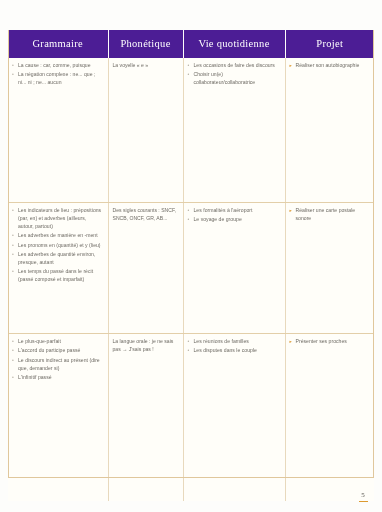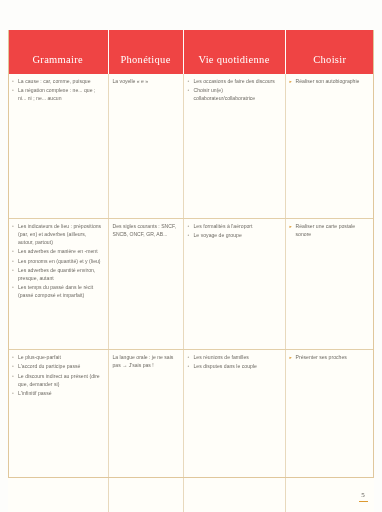--- a/index.html
+++ b/index.html
@@ -29,28 +29,28 @@
     width: 366px;
     border-collapse: collapse;
     table-layout: fixed;
   }
   #syllabus-table col.c-gram { width: 100px; }
   #syllabus-table col.c-phon { width: 75px; }
   #syllabus-table col.c-vie  { width: 102px; }
   #syllabus-table col.c-proj { width: 89px; }
 
   thead th {
-    background: #ef4444;
+    background: #4c1d95;
     color: #ffffff;
     font-family: "Liberation Serif", serif;
     font-size: 10.5px;
     font-weight: normal;
     letter-spacing: 0.3px;
     text-align: center;
-    padding: 24px 2px 9px 2px;
+    padding: 8px 2px 9px 2px;
     border-right: 1px solid #fdfdfb;
     vertical-align: middle;
     white-space: nowrap;
   }
   thead th.last-head { border-right: none; }
 
   tbody td {
     border-right: 1px solid #e8d9bd;
     border-bottom: 1px solid #e3cfa9;
     vertical-align: top;
@@ -139,21 +139,21 @@
       <col class="c-gram">
       <col class="c-phon">
       <col class="c-vie">
       <col class="c-proj">
     </colgroup>
     <thead>
       <tr>
         <th>Grammaire</th>
         <th>Phonétique</th>
         <th>Vie quotidienne</th>
-        <th class="last-head">Choisir</th>
+        <th class="last-head">Projet</th>
       </tr>
     </thead>
     <tbody>
 
       <tr class="r1">
         <td>
           <ul class="cell-list">
             <li><span class="bullet">•</span><span>La cause : car, comme, puisque</span></li>
             <li><span class="bullet">•</span><span>La négation complexe : ne... que ; ni... ni ; ne... aucun</span></li>
           </ul>

